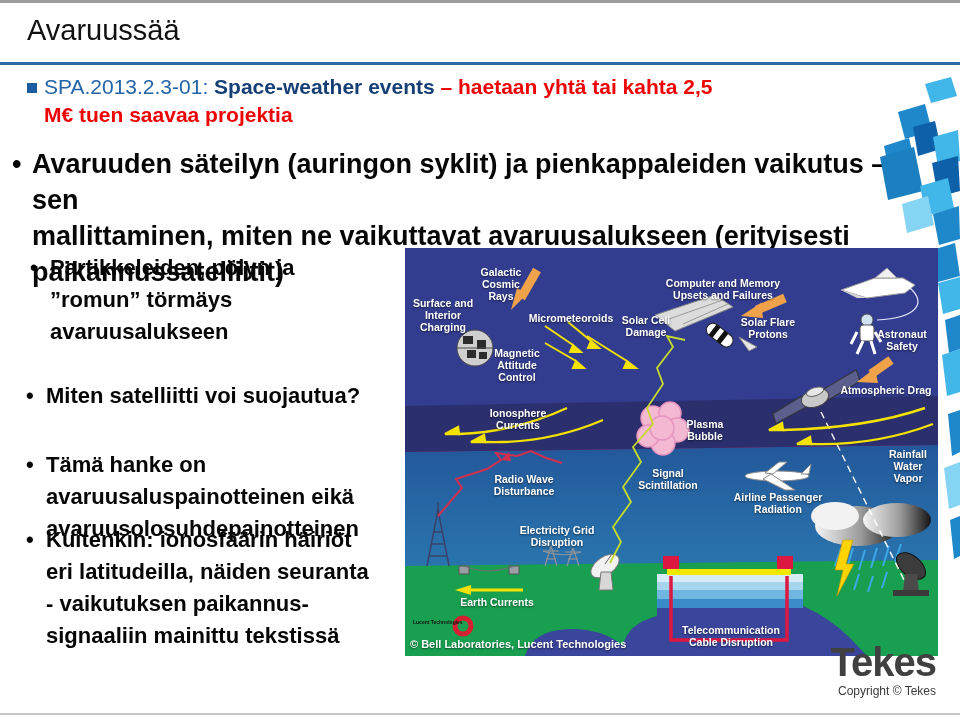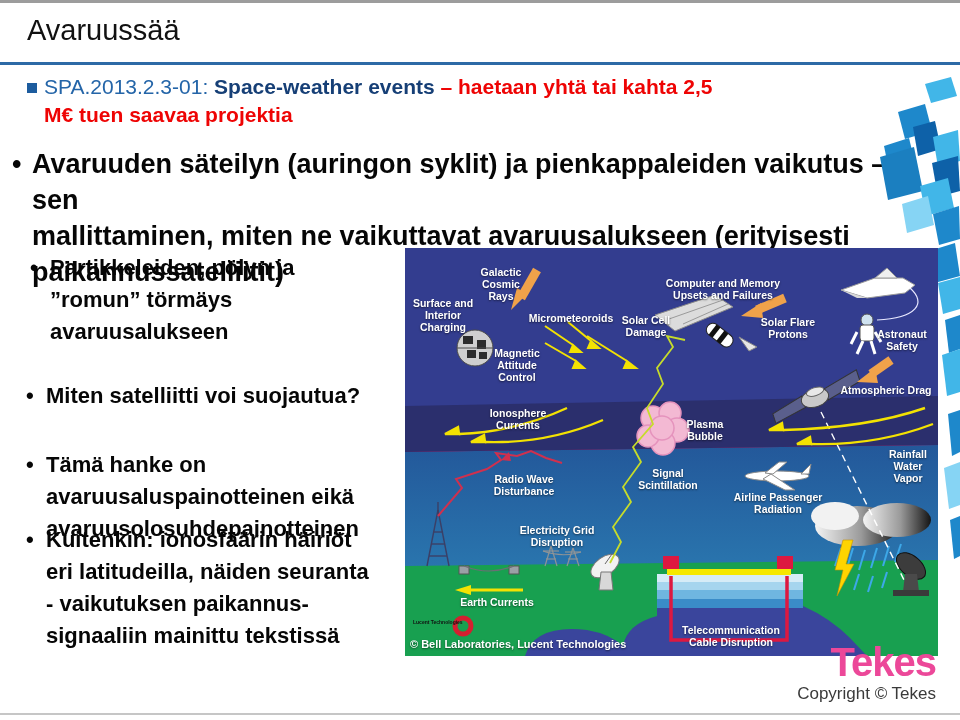--- a/index.html
+++ b/index.html
@@ -29,22 +29,22 @@
   .deco{position:absolute;left:855px;top:60px;width:105px;height:530px;z-index:1;}
 
   .diagram{position:absolute;left:405px;top:248px;width:533px;height:408px;overflow:hidden;z-index:2;background:#be185d;}
   .diagram svg{position:absolute;left:0;top:0;}
   .dlabel{position:absolute;transform:translate(-50%,-50%);color:#fff;font-size:10.5px;font-weight:700;
           line-height:1.14;text-align:center;white-space:pre-line;text-shadow:0 1px 2px rgba(0,0,0,.55);z-index:5;}
   .nowrap{white-space:nowrap;}
   .credit{position:absolute;left:5px;top:390px;transform:none;text-align:left;font-size:11px;}
   .lucent-small{position:absolute;left:8px;top:372px;transform:none;text-align:left;font-size:5px;line-height:1.1;color:#111;text-shadow:none;}
 
-  .tekes{position:absolute;right:24px;top:640px;font-size:40px;font-weight:700;color:#ec4899;z-index:6;letter-spacing:-1px;}
-  .copyright{position:absolute;right:24px;top:684px;font-size:17px;font-weight:400;color:#3a3a3a;z-index:6;}
+  .tekes{position:absolute;right:24px;top:640px;font-size:40px;font-weight:700;color:#404040;z-index:6;letter-spacing:-1px;}
+  .copyright{position:absolute;right:24px;top:684px;font-size:12px;font-weight:400;color:#3a3a3a;z-index:6;}
 </style>
 </head>
 <body>
 
 <div class="slide">
   <div class="topline"></div>
   <div class="bottomline"></div>
 
   <div class="title">Avaruussää</div>
   <div class="rule"></div>
@@ -294,21 +294,21 @@
 Interior
 Charging</div>
     <div class="dlabel" style="left:112px;top:118px;">Magnetic
 Attitude
 Control</div>
     <div class="dlabel nowrap" style="left:166px;top:71px;">Micrometeoroids</div>
     <div class="dlabel" style="left:241px;top:79px;">Solar Cell
 Damage</div>
     <div class="dlabel" style="left:318px;top:42px;">Computer and Memory
 Upsets and Failures</div>
-    <div class="dlabel" style="left:383px;top:81px;">Solar Flare
+    <div class="dlabel" style="left:363px;top:81px;">Solar Flare
 Protons</div>
     <div class="dlabel" style="left:497px;top:93px;">Astronaut
 Safety</div>
     <div class="dlabel nowrap" style="left:481px;top:143px;">Atmospheric Drag</div>
     <div class="dlabel" style="left:113px;top:172px;">Ionosphere
 Currents</div>
     <div class="dlabel" style="left:300px;top:183px;">Plasma
 Bubble</div>
     <div class="dlabel" style="left:263px;top:232px;">Signal
 Scintillation</div>

